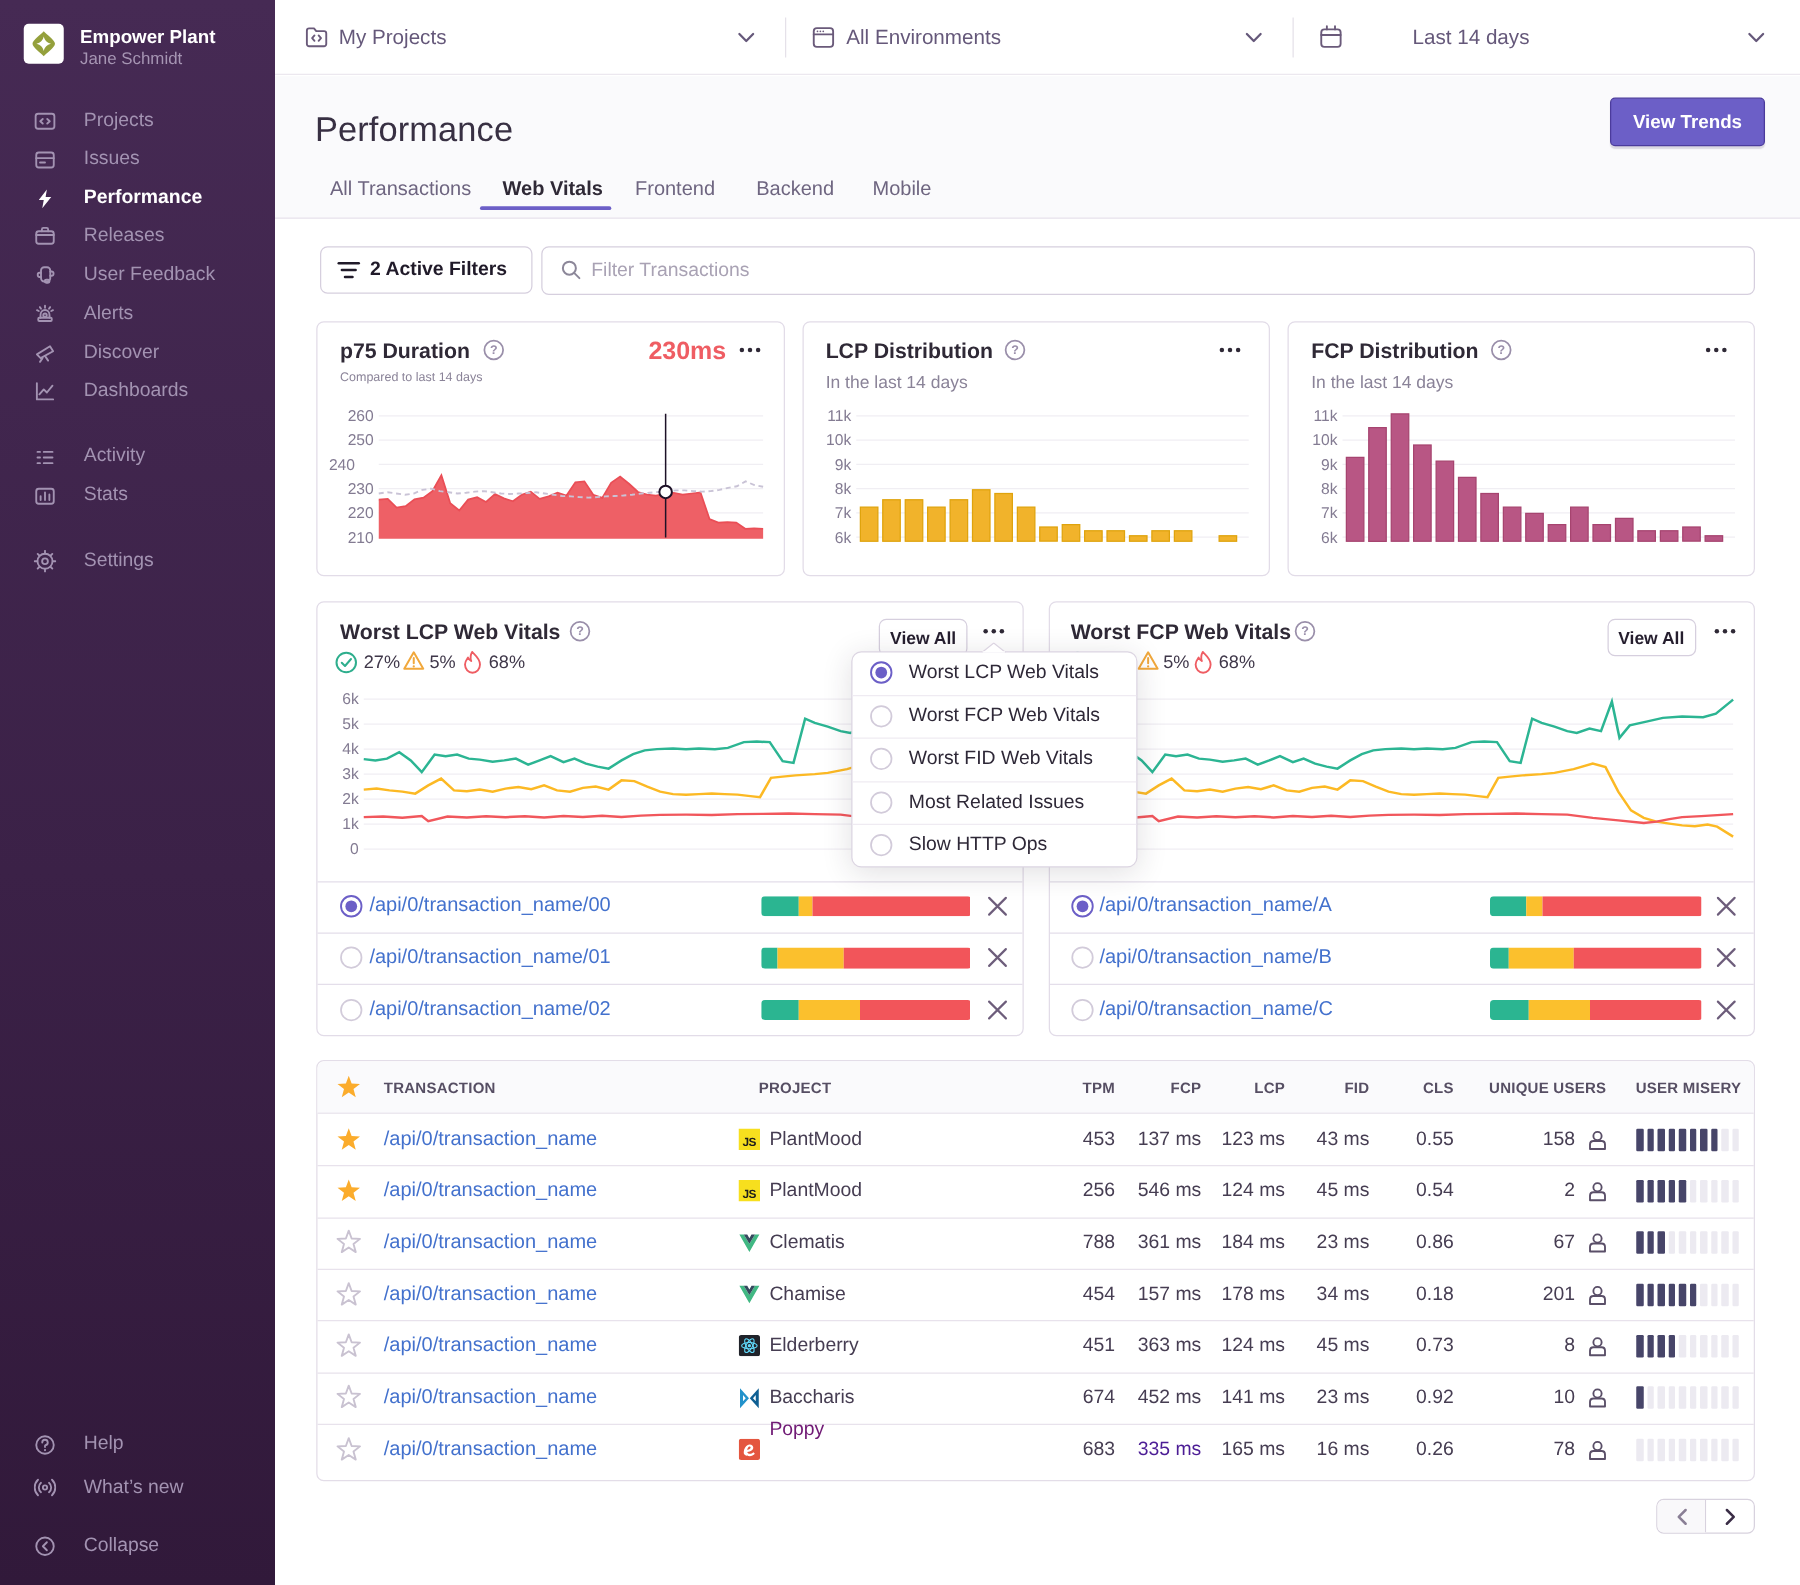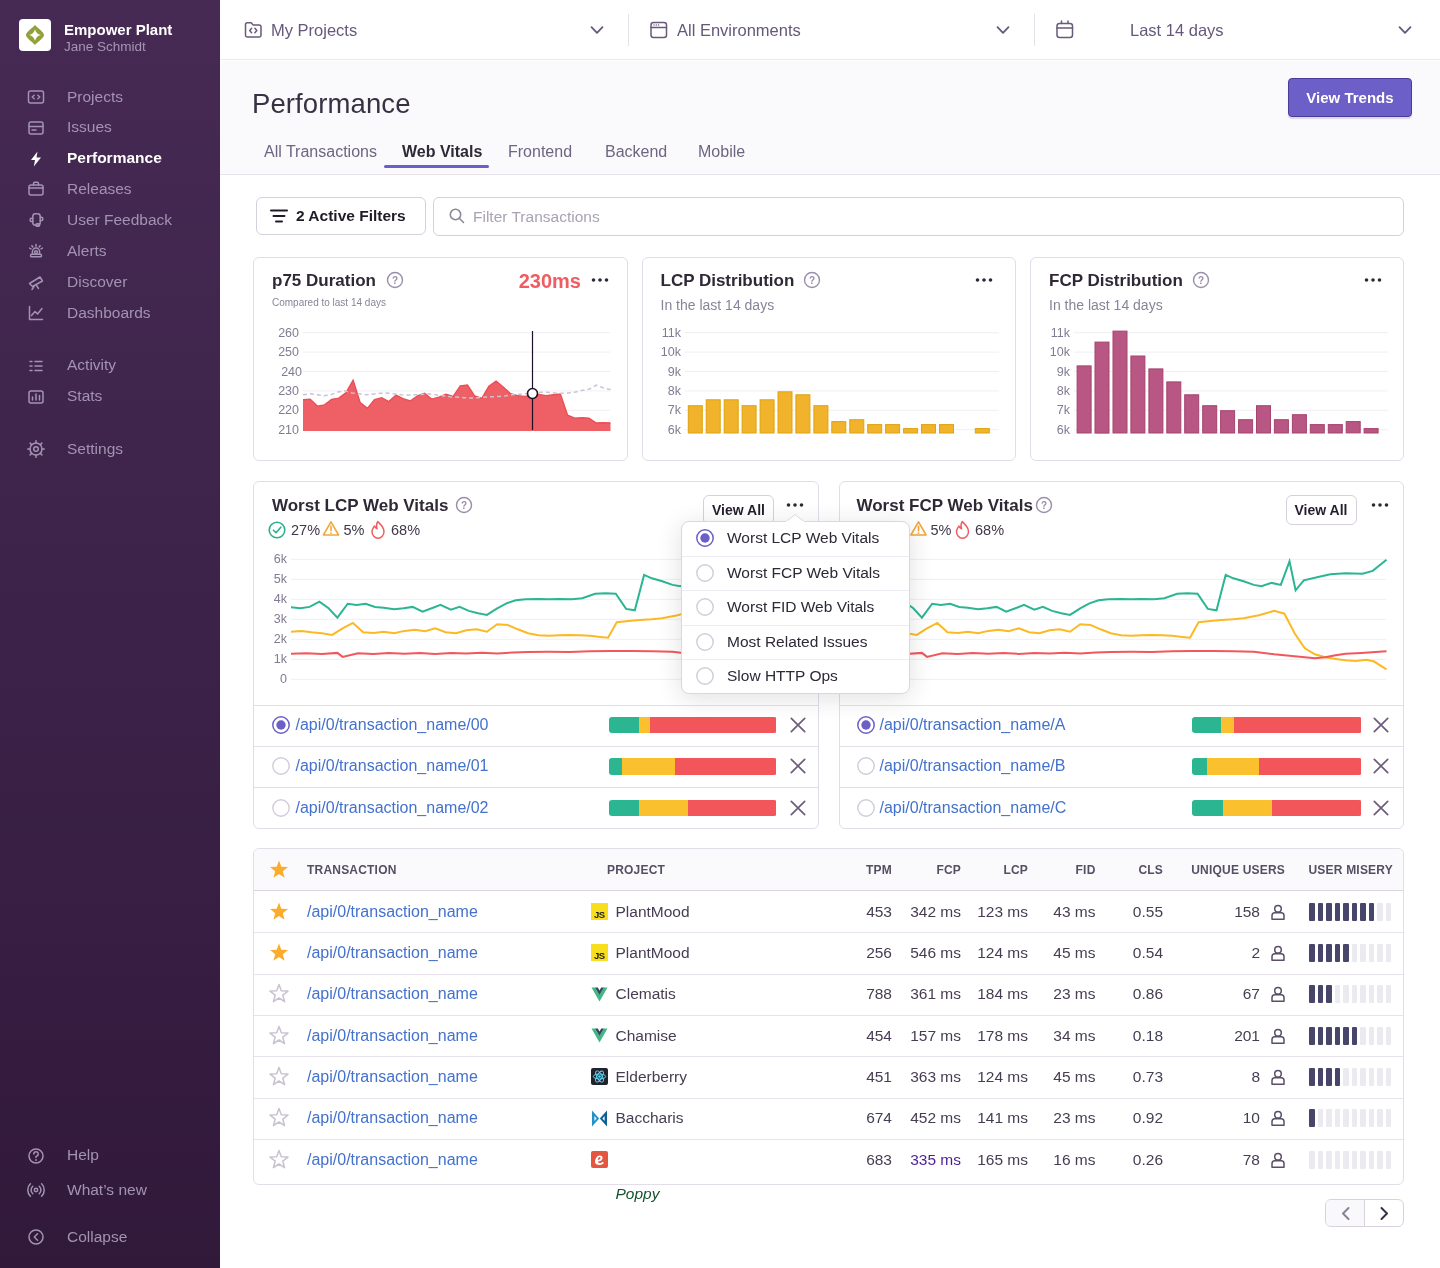--- a/index.html
+++ b/index.html
@@ -234,21 +234,21 @@
       <circle cx="1366.5" cy="280" r="1.8" fill="#2F2936"></circle>
       <circle cx="1373" cy="280" r="1.8" fill="#2F2936"></circle>
       <circle cx="1379.5" cy="280" r="1.8" fill="#2F2936"></circle>
     </svg>
     <div class="lbl" style="left:269px;top:325.7px;width:30px;text-align:right;font-size:12.5px;color:#837B92;">260</div>
     <div class="lbl" style="left:651px;top:325.7px;width:30px;text-align:right;font-size:12.5px;color:#837B92;">11k</div>
     <div class="lbl" style="left:1040px;top:325.7px;width:30px;text-align:right;font-size:12.5px;color:#837B92;">11k</div>
     <div class="lbl" style="left:269px;top:345.1px;width:30px;text-align:right;font-size:12.5px;color:#837B92;">250</div>
     <div class="lbl" style="left:651px;top:345.1px;width:30px;text-align:right;font-size:12.5px;color:#837B92;">10k</div>
     <div class="lbl" style="left:1040px;top:345.1px;width:30px;text-align:right;font-size:12.5px;color:#837B92;">10k</div>
-    <div class="lbl" style="left:272px;top:364.5px;width:30px;text-align:right;font-size:12.5px;color:#837B92;">240</div>
+    <div class="lbl" style="left:254px;top:364.5px;width:30px;text-align:right;font-size:12.5px;color:#837B92;">240</div>
     <div class="lbl" style="left:651px;top:364.5px;width:30px;text-align:right;font-size:12.5px;color:#837B92;">9k</div>
     <div class="lbl" style="left:1040px;top:364.5px;width:30px;text-align:right;font-size:12.5px;color:#837B92;">9k</div>
     <div class="lbl" style="left:269px;top:383.9px;width:30px;text-align:right;font-size:12.5px;color:#837B92;">230</div>
     <div class="lbl" style="left:651px;top:383.9px;width:30px;text-align:right;font-size:12.5px;color:#837B92;">8k</div>
     <div class="lbl" style="left:1040px;top:383.9px;width:30px;text-align:right;font-size:12.5px;color:#837B92;">8k</div>
     <div class="lbl" style="left:269px;top:403.3px;width:30px;text-align:right;font-size:12.5px;color:#837B92;">220</div>
     <div class="lbl" style="left:651px;top:403.3px;width:30px;text-align:right;font-size:12.5px;color:#837B92;">7k</div>
     <div class="lbl" style="left:1040px;top:403.3px;width:30px;text-align:right;font-size:12.5px;color:#837B92;">7k</div>
     <div class="lbl" style="left:269px;top:422.7px;width:30px;text-align:right;font-size:12.5px;color:#837B92;">210</div>
     <div class="lbl" style="left:651px;top:422.7px;width:30px;text-align:right;font-size:12.5px;color:#837B92;">6k</div>
@@ -459,21 +459,21 @@
     <div class="lbl" style="left:1135px;top:863px;width:150px;text-align:right;font-size:12px;font-weight:bold;color:#564E63;letter-spacing:0.2px;">UNIQUE USERS</div>
     <div class="lbl" style="left:1308.5px;top:863px;font-size:12px;font-weight:bold;color:#564E63;letter-spacing:0.2px;">USER MISERY</div>
     <svg class="abs" style="left:268px;top:900.6px;" width="22" height="22" viewBox="0 0 22 22">
       <path d="M11.0,1.5 L13.3,7.8 L20.0,8.1 L14.8,12.2 L16.6,18.7 L11.0,15.0 L5.4,18.7 L7.2,12.2 L2.0,8.1 L8.7,7.8 Z" fill="#FBAC2C"></path>
     </svg>
     <div class="lbl" style="left:307px;top:902.6px;font-size:16px;color:#4371CD;">/api/0/transaction_name</div>
     <div class="abs" style="left:590.5px;top:903.15px;width:17px;height:17px;background:#F7DF1E;"></div>
     <div class="lbl" style="left:594.0px;top:909.15px;font-size:9.5px;font-weight:bold;color:#1D1D1D;letter-spacing:-0.5px;">JS</div>
     <div class="lbl" style="left:615.5px;top:902.6px;font-size:15.5px;color:#463D52;">PlantMood</div>
     <div class="lbl" style="left:772px;top:902.6px;width:120px;text-align:right;font-size:15.5px;color:#463D52;">453</div>
-    <div class="lbl" style="left:841px;top:902.6px;width:120px;text-align:right;font-size:15.5px;color:#463D52;">342 ms</div>
+    <div class="lbl" style="left:841px;top:902.6px;width:120px;text-align:right;font-size:15.5px;color:#463D52;">137 ms</div>
     <div class="lbl" style="left:908px;top:902.6px;width:120px;text-align:right;font-size:15.5px;color:#463D52;">123 ms</div>
     <div class="lbl" style="left:975.5px;top:902.6px;width:120px;text-align:right;font-size:15.5px;color:#463D52;">43 ms</div>
     <div class="lbl" style="left:1043px;top:902.6px;width:120px;text-align:right;font-size:15.5px;color:#463D52;">0.55</div>
     <div class="lbl" style="left:1140px;top:902.6px;width:120px;text-align:right;font-size:15.5px;color:#463D52;">158</div>
     <svg class="abs" style="left:1269px;top:902.6px;" width="18" height="18" viewBox="0 0 18 18">
       <circle cx="9" cy="5.799999999999999" r="3.3" fill="none" stroke="#5A4F68" stroke-width="1.5"></circle>
       <path d="M3,16.2 L3,12.6 Q3,9.799999999999999 5.8,9.799999999999999 L12.2,9.799999999999999 Q15,9.799999999999999 15,12.6 L15,16.2 Z" fill="none" stroke="#5A4F68" stroke-width="1.5" stroke-linejoin="round"></path>
     </svg>
     <div class="abs" style="left:1309px;top:902.6px;width:82px;height:18px;">
       <div style="position:absolute;left:0.0px;top:0;width:5.7px;height:18px;background:#474569;border-radius:1px;"></div>
@@ -653,21 +653,21 @@
     </div>
     <div class="abs" style="left:254px;top:1138.8px;width:1149px;height:0;border-top:1px solid #E8E2EC;"></div>
     <svg class="abs" style="left:268px;top:1148.5px;" width="22" height="22" viewBox="0 0 22 22">
       <path d="M11.0,1.5 L13.3,7.8 L20.0,8.1 L14.8,12.2 L16.6,18.7 L11.0,15.0 L5.4,18.7 L7.2,12.2 L2.0,8.1 L8.7,7.8 Z" fill="none" stroke="#C9C2D1" stroke-width="1.5" stroke-linejoin="round"></path>
     </svg>
     <div class="lbl" style="left:307px;top:1150.5px;font-size:16px;color:#4371CD;">/api/0/transaction_name</div>
     <svg class="abs" style="left:590.5px;top:1150.95px;" width="17" height="17" viewBox="0 0 17 17">
       <rect width="17" height="17" rx="2" fill="#E4563F"></rect>
       <path d="M4 11.2 C4 7.5 6.2 4.5 8.7 4.5 C10.6 4.5 11.6 5.7 11.6 7 C11.6 9 9.6 10.3 6.8 10.5 C7 11.4 7.7 12 8.8 12 C9.9 12 10.8 11.5 11.7 10.7 L12.9 12 C11.7 13.2 10.3 13.9 8.7 13.9 C5.9 13.9 4 12.8 4 11.2 Z M6.8 8.9 C8.4 8.7 9.5 8 9.5 7 C9.5 6.4 9.2 6.1 8.7 6.1 C7.8 6.1 7 7.3 6.8 8.9 Z" fill="#fff"></path>
     </svg>
-    <div class="lbl" style="left:615.5px;top:1185px;font-size:15.5px;color:#14532d;font-style:italic;">Poppy</div>
+    <div class="lbl" style="left:615.5px;top:1135px;font-size:15.5px;color:#701a75;">Poppy</div>
     <div class="lbl" style="left:772px;top:1150.5px;width:120px;text-align:right;font-size:15.5px;color:#463D52;">683</div>
     <div class="lbl" style="left:841px;top:1150.5px;width:120px;text-align:right;font-size:15.5px;color:#4c1d95;">335 ms</div>
     <div class="lbl" style="left:908px;top:1150.5px;width:120px;text-align:right;font-size:15.5px;color:#463D52;">165 ms</div>
     <div class="lbl" style="left:975.5px;top:1150.5px;width:120px;text-align:right;font-size:15.5px;color:#463D52;">16 ms</div>
     <div class="lbl" style="left:1043px;top:1150.5px;width:120px;text-align:right;font-size:15.5px;color:#463D52;">0.26</div>
     <div class="lbl" style="left:1140px;top:1150.5px;width:120px;text-align:right;font-size:15.5px;color:#463D52;">78</div>
     <svg class="abs" style="left:1269px;top:1150.5px;" width="18" height="18" viewBox="0 0 18 18">
       <circle cx="9" cy="5.799999999999999" r="3.3" fill="none" stroke="#5A4F68" stroke-width="1.5"></circle>
       <path d="M3,16.2 L3,12.6 Q3,9.799999999999999 5.8,9.799999999999999 L12.2,9.799999999999999 Q15,9.799999999999999 15,12.6 L15,16.2 Z" fill="none" stroke="#5A4F68" stroke-width="1.5" stroke-linejoin="round"></path>
     </svg>

